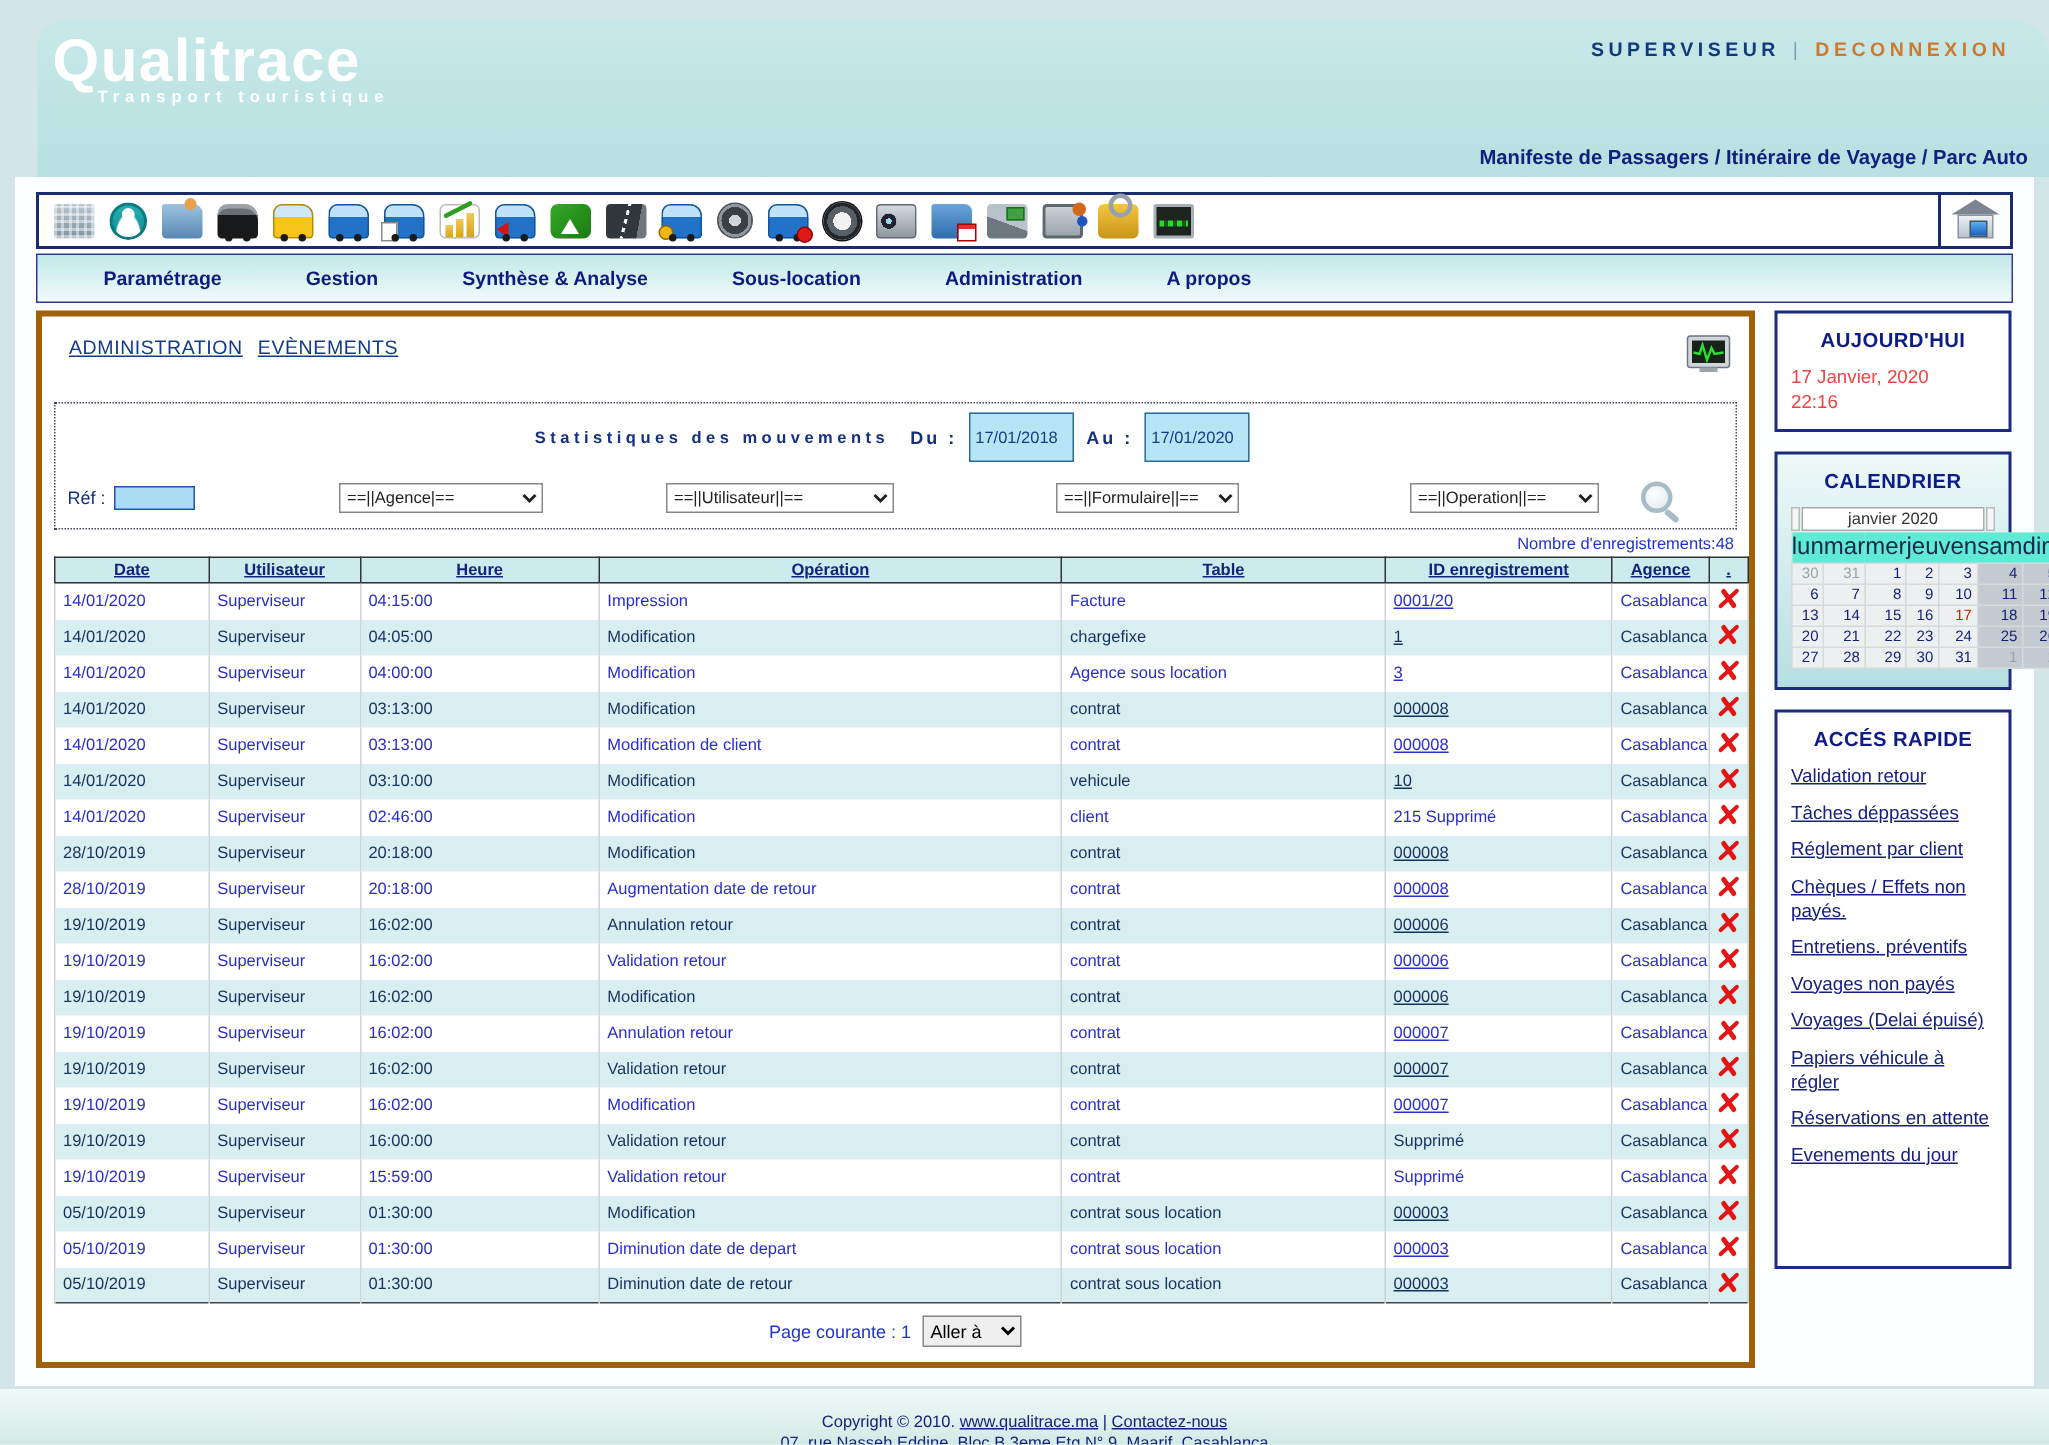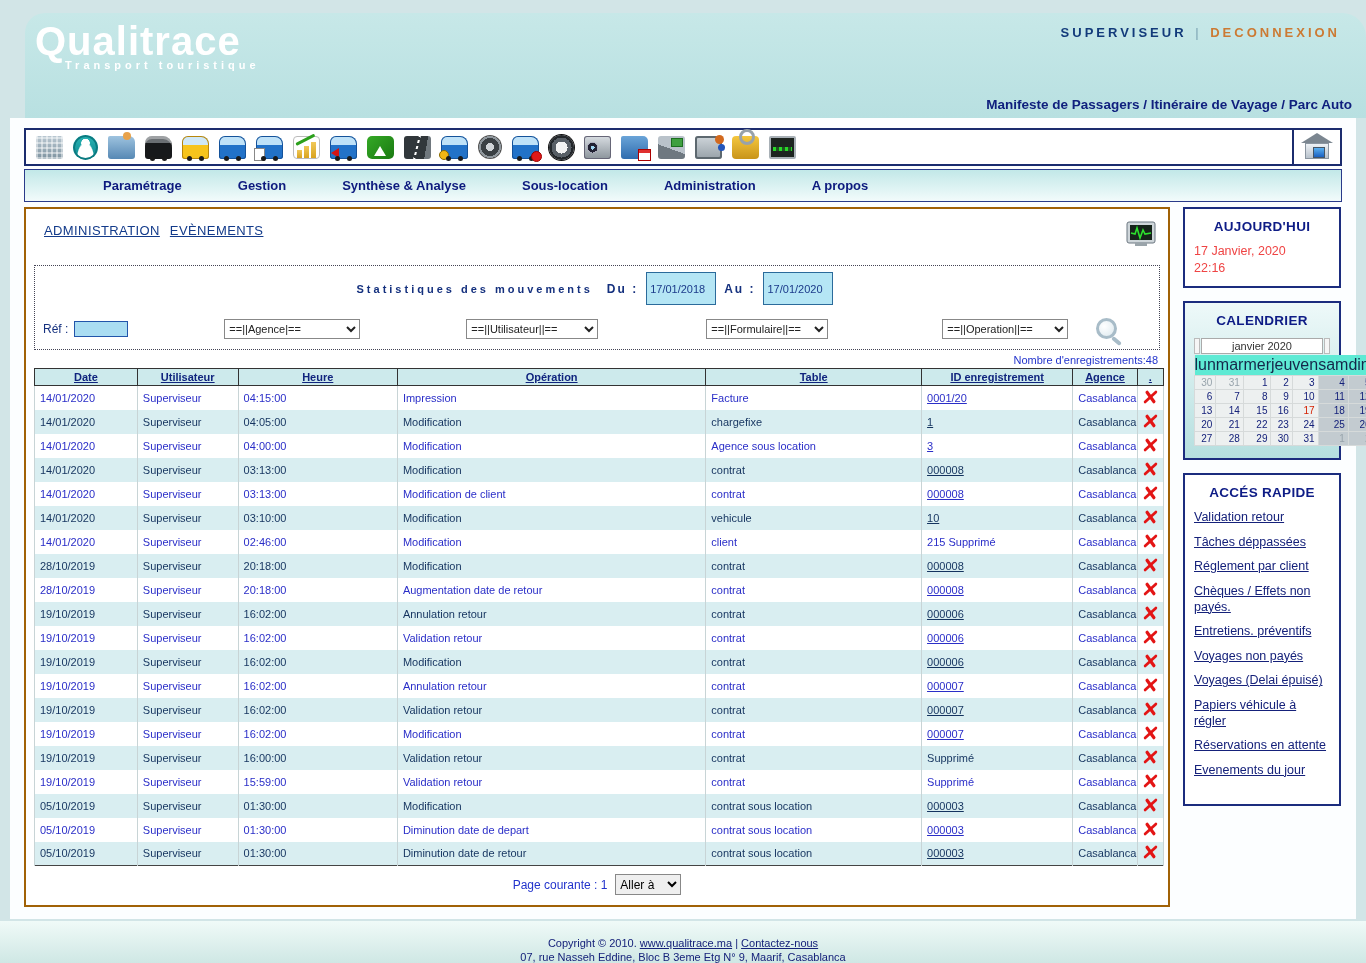--- a/index.html
+++ b/index.html
@@ -56,41 +56,41 @@
   .security-lock-icon{background:linear-gradient(180deg,#f5c73e,#c8941a);border-radius:4px}
   .security-lock-icon::before{content:"";position:absolute;left:7px;top:-7px;width:10px;height:10px;border:3px solid #98a2aa;border-radius:50%}
   .activity-monitor-icon{background:#1d2420;border:2px solid #a8b0b6;border-radius:2px}
   .activity-monitor-icon::after{content:"";position:absolute;left:2px;right:2px;top:9px;height:4px;background:repeating-linear-gradient(90deg,#28d828 0 3px,rgba(40,216,40,.25) 3px 6px)}
   .homebox{margin-left:auto;width:48px;height:100%;border-left:2px solid #1b2c6e;display:flex;align-items:center;justify-content:center;cursor:pointer}
   .home-icon{width:24px;height:16px;position:relative;margin-top:8px;background:linear-gradient(180deg,#eef2f6,#b8c2cc);border:1px solid #8a95a0}
   .home-icon::before{content:"";position:absolute;left:-5px;top:-11px;border-left:16px solid transparent;border-right:16px solid transparent;border-bottom:10px solid #7b8690}
   .home-icon::after{content:"";position:absolute;left:7px;top:3px;width:10px;height:9px;background:linear-gradient(180deg,#5ab0f0,#1a60c0);border:1px solid #456}
 
   
-  .menubar{margin-top:3px;height:33px;border:1px solid #2a3a8a;background:linear-gradient(180deg,#c2e8e8,#f2fbfb);display:flex;align-items:center;gap:56px;padding-left:78px;font-size:13px;font-weight:bold}
+  .menubar{margin-top:3px;height:33px;border:1px solid #2a3a8a;background:linear-gradient(180deg,#c2e8e8,#f2fbfb);display:flex;align-items:center;gap:56px;padding-left:44px;font-size:13px;font-weight:bold}
   .menubar a{color:#0d1a7e;text-decoration:none}
 
   
   .contentrow{display:flex;margin-top:5px;align-items:flex-start}
-  .main{width:1146px;background:#fff;border:2px solid #a16207;min-height:650px}
+  .main{width:1146px;background:#fff;border:4px solid #a16207;min-height:650px}
   .crumbs{padding:12px 8px 0 18px;display:flex;align-items:flex-start}
   .crumblinks a{color:#123a8a;font-size:13px;text-decoration:underline;margin-right:10px;letter-spacing:.4px}
   .corner{margin-left:auto;margin-right:4px}
 
   .filterbox{margin:14px 8px 0;border:1px dotted #445;padding:6px 8px 10px}
   .statsline{display:flex;justify-content:center;align-items:center;color:#14307e;font-weight:bold;font-size:11px;letter-spacing:3px}
   .statsline .lbl{margin-right:10px}
   .dulbl{margin:0 4px;font-size:12px;letter-spacing:2px}
   input.date{width:70px;height:33px;background:#b5e6f5;border:1px solid #2b6b9b;color:#1b3a8a;font-size:11px;padding:1px 3px;margin:0 4px;font-family:"Liberation Sans",sans-serif}
   .filterrow{display:flex;align-items:center;margin-top:13px}
   .reflbl{color:#14307e;font-size:12px;margin-right:6px}
   input.ref{width:54px;height:16px;background:#aaddf2;border:1px solid #2255aa}
   .filterrow select{font-size:11px;height:20px;border:1px solid #888;background:#fff;color:#222;font-family:"Liberation Sans",sans-serif}
   .fsel:nth-of-type(1){margin-left:96px;width:136px}
-  .fsel:nth-of-type(2){margin-left:106px;width:132px}
+  .fsel:nth-of-type(2){margin-left:82px;width:152px}
   .fsel:nth-of-type(3){margin-left:108px;width:122px}
   .fsel:nth-of-type(4){margin-left:114px;width:126px}
   .search-icon{margin-left:auto;margin-right:34px;width:21px;height:21px;border:3px solid #a8bcc8;border-radius:50%;position:relative;background:radial-gradient(circle at 35% 35%,#fff,#dce8ee)}
   .search-icon::after{content:"";position:absolute;right:-8px;bottom:-7px;width:11px;height:4px;background:#a8bcc8;border-radius:2px;transform:rotate(40deg)}
 
   .records{text-align:right;color:#2233cc;font-size:11px;margin:4px 10px 2px 0}
 
   table.grid{border-collapse:collapse;margin:0 8px;width:1130px;font-size:11px;table-layout:fixed;border:1px solid #444}
   .grid th{background:#cdeaec;border:1px solid #333;height:17px;padding:0}
   .grid th span{text-decoration:underline;color:#10247e;font-weight:bold}
@@ -118,21 +118,21 @@
   .calendar-head{display:flex;margin:0 0 1px}
   .mnav{width:6px;height:16px;background:#f6f6f6;border:1px solid #bbb;cursor:pointer}
   .mtitle{flex:1;text-align:center;background:#fff;border:1px solid #aaa;font-size:11px;color:#333;height:16px;line-height:14px;margin:0 1px}
   table.caltab{border-collapse:collapse;width:100%;background:#dfe5e5;font-size:10px}
   .caltab th{background:#5eead4;color:#15274a;font-weight:normal;font-size:16px;padding:1px 0}
   .caltab td{text-align:right;padding:1px 3px;color:#15217a;background:#edf0f0;border:1px solid #d6dada;width:14.2%;cursor:pointer}
   .caltab td.we{background:#c3cbd0}
   .caltab td.mut{color:#98a4ac}
   .caltab td.today{color:#d42000;font-weight:normal}
   .quick a{display:block;color:#15217a;font-size:12.5px;text-decoration:underline;margin:0 0 9px;line-height:1.25}
-  .quick{padding-bottom:16px}
+  .quick{padding-bottom:56px}
 
   
   .foot{margin-top:2px;background:linear-gradient(180deg,#f0faf8,#b7dad6);padding:14px 0 28px;text-align:center;color:#15217a;font-size:11px}
   .foot a{color:#15217a;text-decoration:underline}
   .foot .line{margin:2px 0}
 </style>
 </head>
 <body>
 
 <div class="band">

